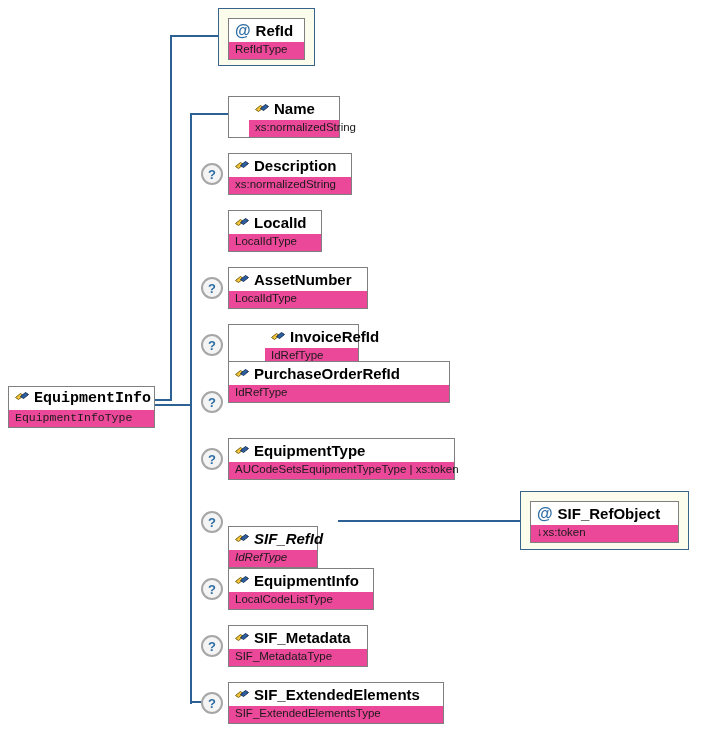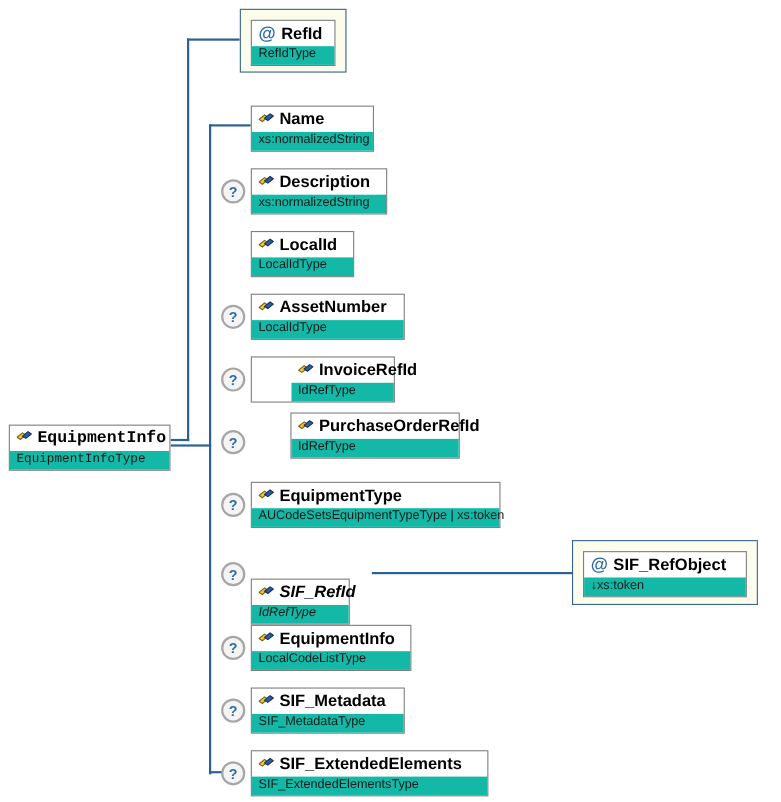--- a/index.html
+++ b/index.html
@@ -3,21 +3,21 @@
 <meta charset="utf-8">
 <style>
   html,body{margin:0;padding:0;background:#ffffff;}
   #canvas{position:relative;width:710px;height:729px;background:#ffffff;
           font-family:"Liberation Sans", sans-serif;overflow:hidden;}
 
   
   .node{position:absolute;border:1px solid #7f7f7f;background:#ffffff;box-sizing:border-box;}
   .node .title{display:flex;align-items:center;gap:5px;padding:3px 7px 2px 6px;
                font-weight:bold;font-size:15px;color:#000;white-space:nowrap;line-height:18px;}
-  .node .subtitle{background:#14b8a6;font-size:11.5px;color:#1a1a1a;
+  .node .subtitle{background:#ec4899;font-size:11.5px;color:#1a1a1a;
                   padding:1px 6px 3px 6px;white-space:nowrap;line-height:13px;}
 
   
   .attr-wrap{position:absolute;background:#fcfcec;border:1px solid #38648c;
              padding:9px;box-sizing:border-box;}
   .attr-wrap .node{position:relative;}
 
   .at-glyph{color:#2e6da4;font-weight:bold;font-size:16px;line-height:14px;}
 
   
@@ -63,21 +63,21 @@
   <div class="attr-wrap" style="left:218px;top:8px;width:97px;height:58px;z-index:2;">
     <div class="node">
       <div class="title">
         <span class="at-glyph">@</span>
         <span>RefId</span>
       </div>
       <div class="subtitle">RefIdType</div>
     </div>
   </div>
 
-  <div class="node" style="left:228px;top:96px;width:112px;z-index:2;">
+  <div class="node" style="left:228px;top:96px;width:112px;z-index:2;padding-left:20px;">
     <div class="title">
       <span class="elem-icon">
         <svg width="14" height="12" viewBox="0 0 14 12">
             <polygon points="0.5,7.5 5.5,3.5 8.5,5.5 3.5,9.5" fill="#f5c63c" stroke="#7a6414" stroke-width="1"></polygon>
             <polygon points="5.5,6.5 10.5,2.5 13.5,4.5 8.5,8.5" fill="#2d5e9e" stroke="#16325c" stroke-width="1"></polygon>
           </svg>
       </span>
       <span>Name</span>
     </div>
     <div class="subtitle">xs:normalizedString</div>
@@ -140,21 +140,21 @@
           </svg>
       </span>
       <span>InvoiceRefId</span>
     </div>
     <div class="subtitle">IdRefType</div>
   </div>
 
   <div class="qmark" style="left:201px;top:391px;">
       <span>?</span>
     </div>
-  <div class="node" style="left:228px;top:375px;width:154px;z-index:2;margin-left:36px;">
+  <div class="node" style="left:228px;top:361px;width:222px;z-index:2;">
     <div class="title">
       <span class="elem-icon">
         <svg width="14" height="12" viewBox="0 0 14 12">
             <polygon points="0.5,7.5 5.5,3.5 8.5,5.5 3.5,9.5" fill="#f5c63c" stroke="#7a6414" stroke-width="1"></polygon>
             <polygon points="5.5,6.5 10.5,2.5 13.5,4.5 8.5,8.5" fill="#2d5e9e" stroke="#16325c" stroke-width="1"></polygon>
           </svg>
       </span>
       <span>PurchaseOrderRefId</span>
     </div>
     <div class="subtitle">IdRefType</div>

